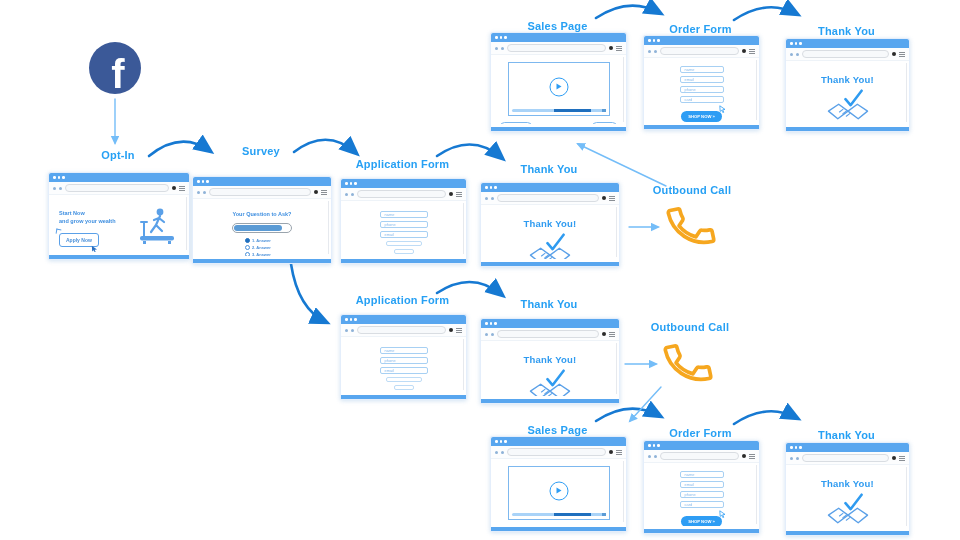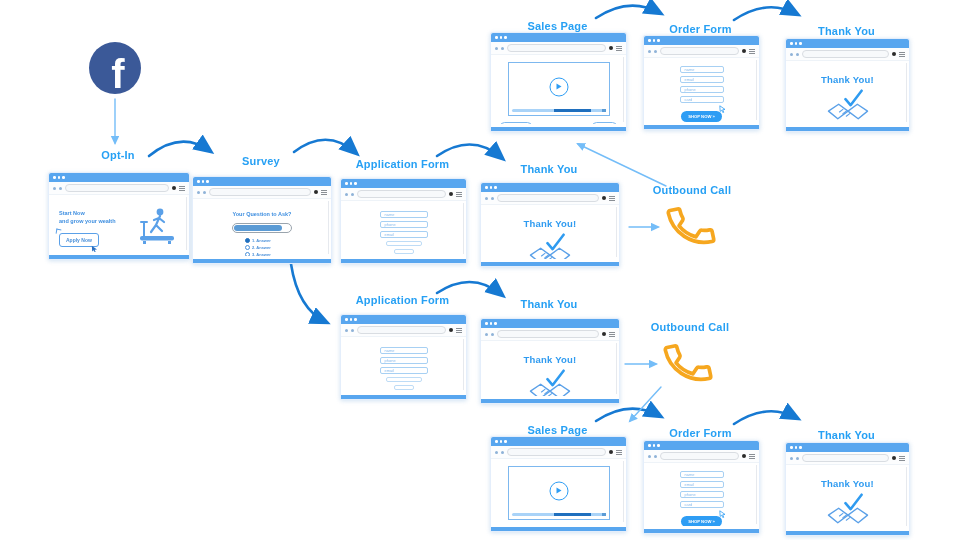--- a/index.html
+++ b/index.html
@@ -144,21 +144,21 @@
         <path d="M25,11 L21,20 M24,13 L29,17 M24,13 L19,15 M21,20 L27,26 M21,20 L16,27" stroke="#5aa0e8" stroke-width="2.2" fill="none" stroke-linecap="round"></path>
         <path d="M9,31 L9,17 M6,17 L12,17" stroke="#5aa0e8" stroke-width="2" fill="none" stroke-linecap="round"></path>
         <rect x="5" y="31" width="34" height="4.5" rx="2" fill="#5aa0e8"></rect>
         <rect x="8" y="36" width="3" height="3" fill="#5aa0e8"></rect>
         <rect x="33" y="36" width="3" height="3" fill="#5aa0e8"></rect>
       </svg>
     </div>
     <div class="bb"></div>
   </div>
 
-  <div class="nodelabel" style="left:192px;top:155px;width:138px;">Survey</div>
+  <div class="nodelabel" style="left:192px;top:145px;width:138px;">Survey</div>
   <div class="win" style="left:192px;top:176px;width:138px;height:86px;">
     <div class="tb">
         <i></i>
         <i></i>
         <i></i>
       </div>
     <div class="ab">
       <span class="navdot"></span>
       <span class="navdot"></span>
       <span class="urlpill"></span>

